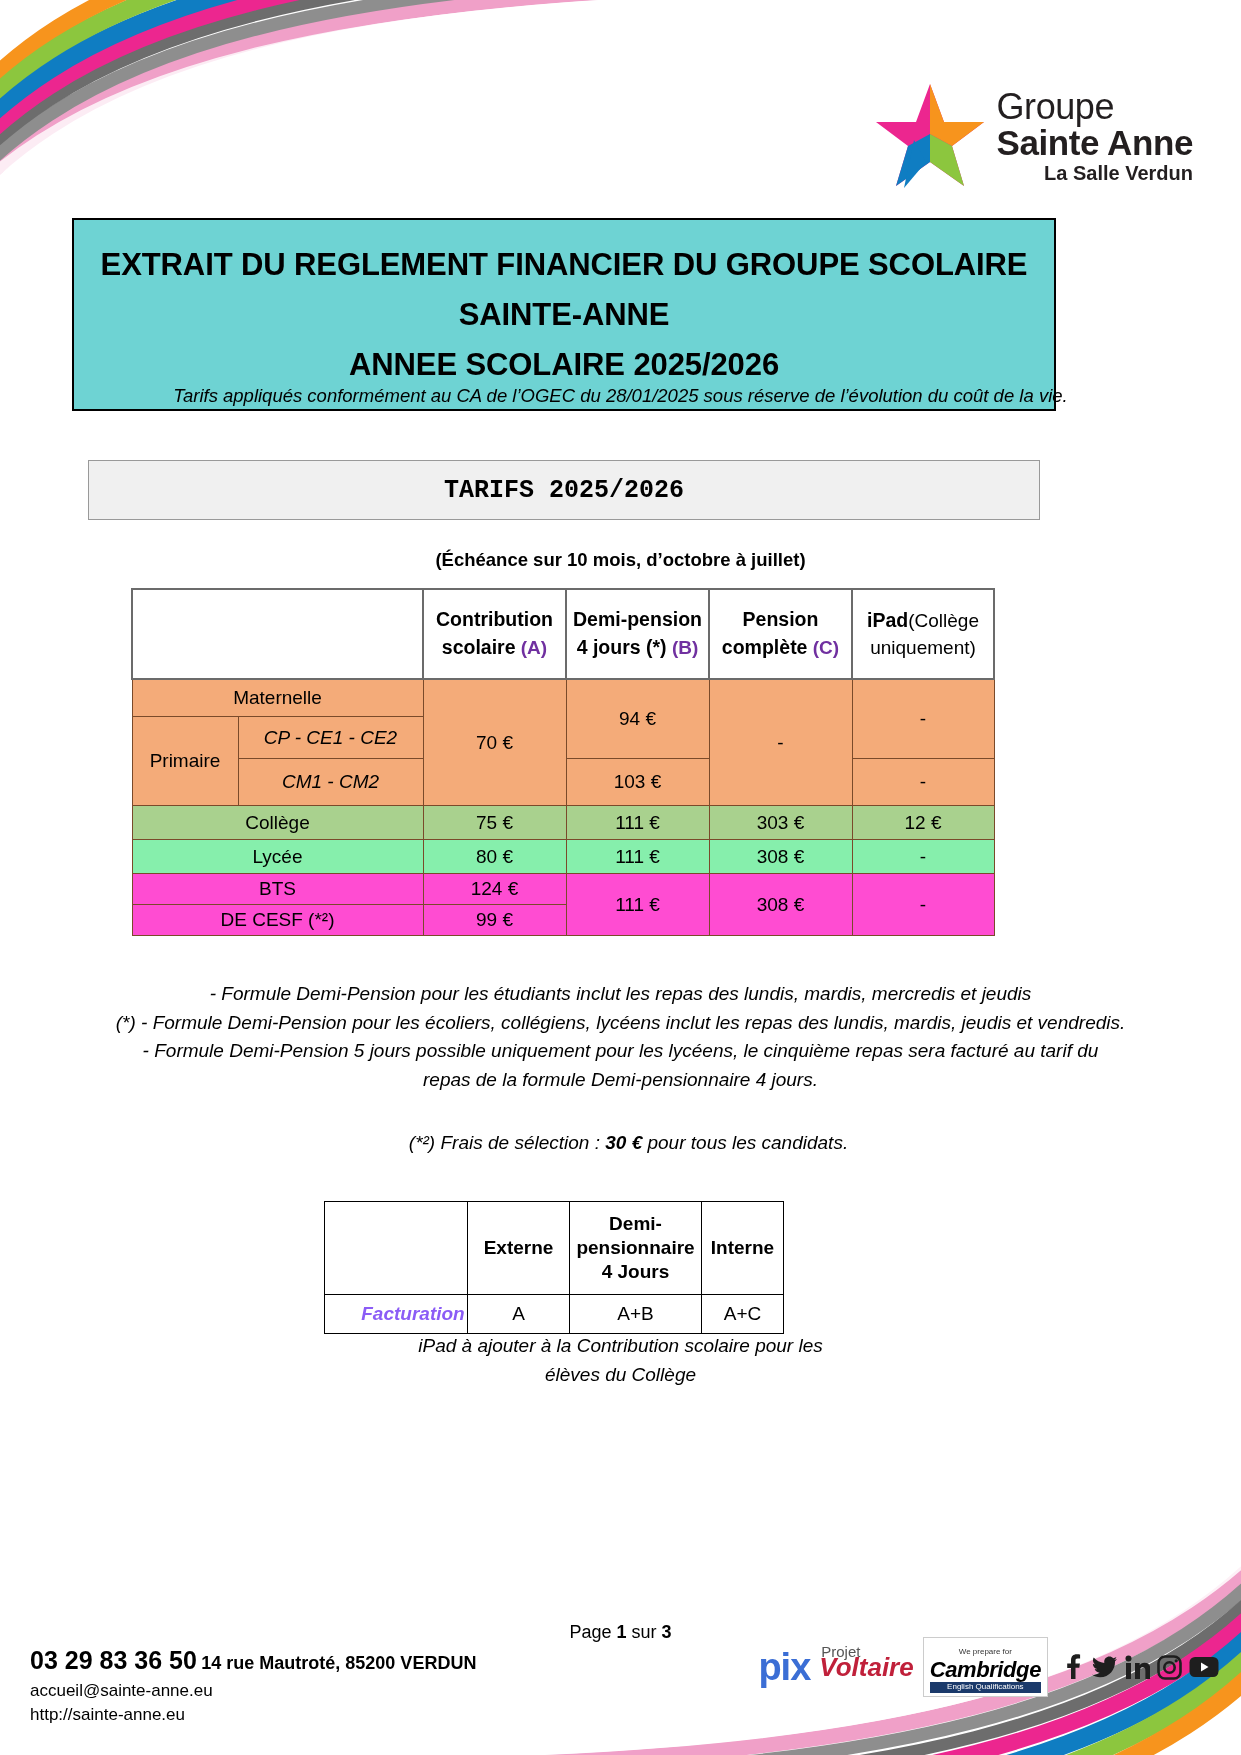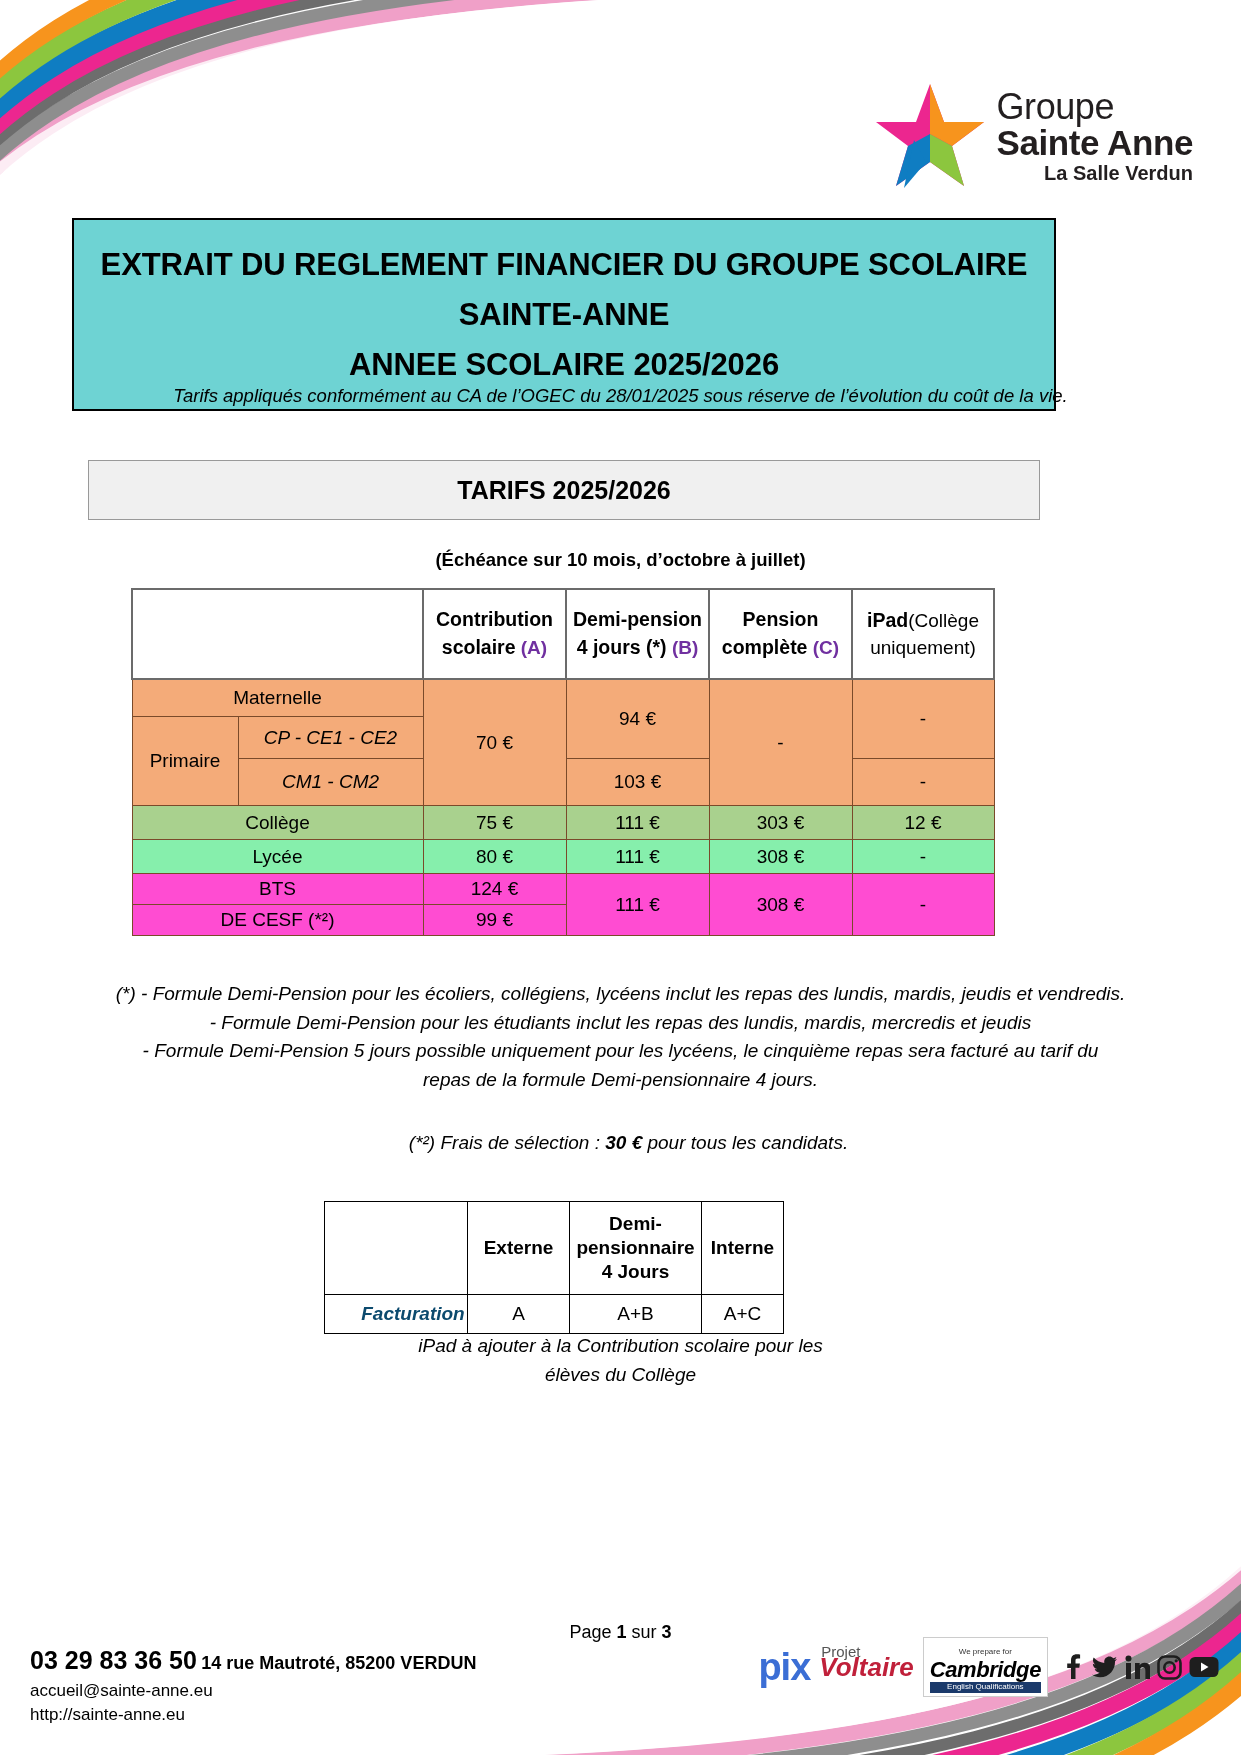--- a/index.html
+++ b/index.html
@@ -93,20 +93,21 @@
     left: 88px;
     top: 460px;
     width: 952px;
     height: 60px;
     background: #f0f0f0;
     border: 1px solid #999;
     box-sizing: border-box;
     display: flex;
     align-items: center;
     justify-content: center;
+    font-family: Liberation Mono, monospace;
   }
   .tarifs-box span {
     font-size: 25px;
     font-weight: bold;
     color: #000;
   }
 
   .echeance {
     position: absolute;
     left: 0;
@@ -217,21 +218,21 @@
     padding: 0;
   }
   table.fact td.fh {
     font-weight: bold;
     height: 92px;
     line-height: 1.28;
   }
   table.fact td.fact-label {
     font-weight: bold;
     font-style: italic;
-    color: #0c4a6e;
+    color: #8b5cf6;
     height: 38px;
     padding-left: 34px;
   }
   table.fact td.fval { height: 38px; }
 
   .ipad-note {
     position: absolute;
     left: 0;
     top: 1332px;
     width: 1241px;
@@ -474,22 +475,22 @@
     </tr>
 
     <tr class="brd-pink">
       <td class="bg-pink rowlabel brd-pink" colspan="2" style="height:30px">DE CESF (*²)</td>
       <td class="bg-pink brd-pink">99 €</td>
     </tr>
   </tbody>
 </table>
 
 <div class="notes">
+  <span class="note-line">- Formule Demi-Pension pour les étudiants inclut les repas des lundis, mardis, mercredis et jeudis</span>
   <span class="note-line">(*) - Formule Demi-Pension pour les écoliers, collégiens, lycéens inclut les repas des lundis, mardis, jeudis et vendredis.</span>
-  <span class="note-line">- Formule Demi-Pension pour les étudiants inclut les repas des lundis, mardis, mercredis et jeudis</span>
   <span class="note-line">- Formule Demi-Pension 5 jours possible uniquement pour les lycéens, le cinquième repas sera facturé au tarif du</span>
   <span class="note-line">repas de la formule Demi-pensionnaire 4 jours.</span>
 </div>
 
 <div class="note2">
   <span>(*²) Frais de sélection : </span><b>30 €</b><span> pour tous les candidats.</span>
 </div>
 
 <table class="fact">
   <colgroup>

